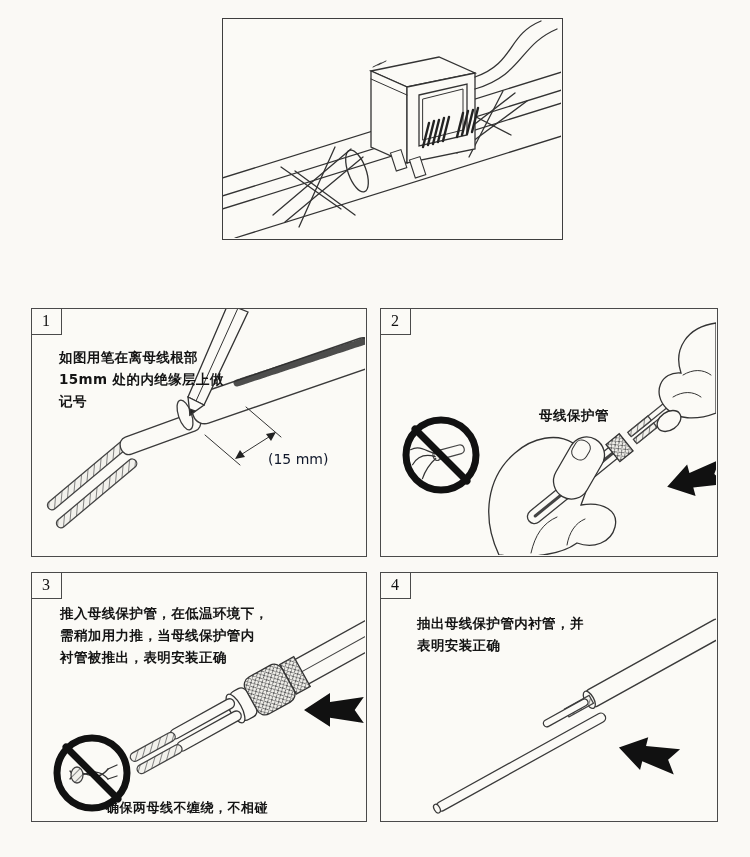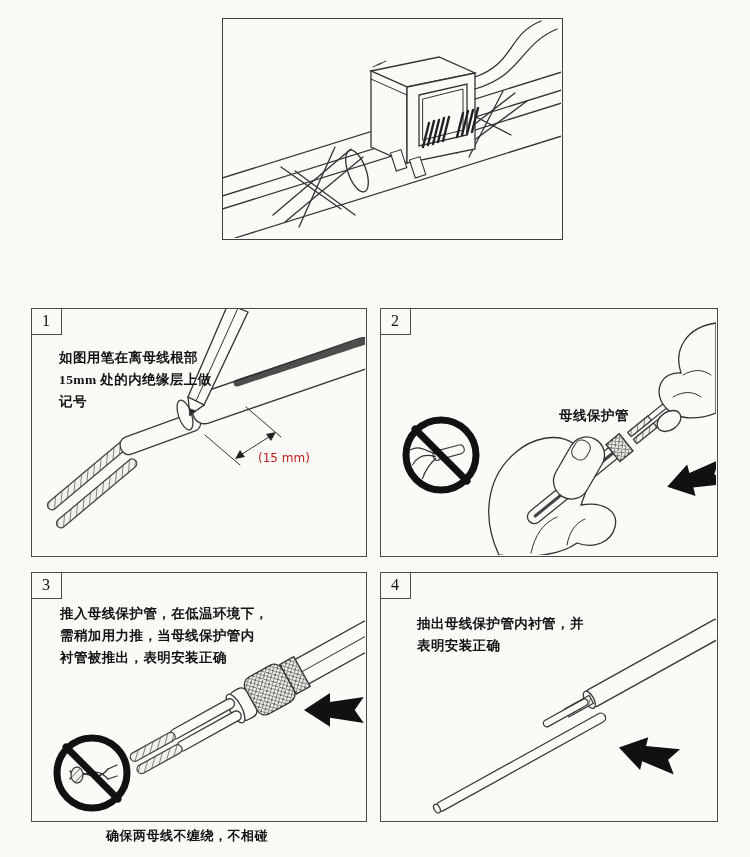--- a/index.html
+++ b/index.html
@@ -18,27 +18,27 @@
     position:absolute;left:-1.5px;top:-1.5px;width:31px;height:27px;box-sizing:border-box;
     border:1.5px solid #4a4a4a;background:#fbfaf6;z-index:5;
     display:flex;align-items:center;justify-content:center;
     font-family:"Liberation Serif",serif;font-size:16px;color:#111;
   }
   .instr{
     position:absolute;z-index:4;font-weight:bold;font-size:13.5px;line-height:1.62;
     color:#141414;white-space:pre-line;letter-spacing:.4px;
   }
   .callout{
-    position:absolute;z-index:4;font-weight:bold;font-size:13.5px;color:#141414;letter-spacing:.5px;margin-left:20px;
+    position:absolute;z-index:4;font-weight:bold;font-size:13.5px;color:#141414;letter-spacing:.5px;
   }
   .caption{
     position:absolute;z-index:4;font-weight:bold;font-size:13px;color:#141414;letter-spacing:.5px;
   }
   .dim{
-    position:absolute;z-index:4;font-size:12px;color:#b91c1c;
+    position:absolute;z-index:4;font-size:14px;color:#0f172a;margin-left:10px;
   }
   svg.art{position:absolute;left:0;top:0;z-index:1;}
 </style>
 </head>
 <body>
 
 <div class="frame" style="left:222px;top:18px;width:341px;height:222px;">
   <svg class="art" width="338" height="219" viewBox="0 0 338 219">
     <g stroke="#333" stroke-width="1.3" fill="none" stroke-linecap="round">
 
@@ -142,21 +142,21 @@
 
       <g stroke-width="1">
         <path d="M 173,126 L 208,156"></path>
         <path d="M 214,98 L 249,128"></path>
         <path d="M 207,147 L 240,126"></path>
         <polygon points="203,150 213,148 208,141" fill="#222" stroke="none"></polygon>
         <polygon points="244,123 234,125 239,132" fill="#222" stroke="none"></polygon>
       </g>
     </g>
   </svg>
-  <div class="instr" style="left:27px;top:38px;font-family:Liberation Serif, serif;">如图用笔在离母线根部
+  <div class="instr" style="left:27px;top:38px;">如图用笔在离母线根部
 15mm 处的内绝缘层上做
 记号</div>
   <div class="dim" style="left:226px;top:142px;">(15 mm)</div>
 </section>
 
 <section class="panel" style="left:380px;top:308px;width:338px;height:249px;">
   <div class="badge">2</div>
   <svg class="art" width="335" height="246" viewBox="0 0 335 246">
     <defs>
       <pattern id="h2" width="6" height="6" patternUnits="userSpaceOnUse" patternTransform="rotate(45)">
@@ -265,21 +265,21 @@
       </g>
 
       <g transform="translate(272,120) scale(1.3)">
         <path d="M0,13 L20,0 L20,7 L46,3 L39,13 L46,23 L20,19 L20,26 Z" fill="#111" stroke="none"></path>
       </g>
     </g>
   </svg>
   <div class="instr" style="left:28px;top:30px;">推入母线保护管，在低温环境下，
 需稍加用力推，当母线保护管内
 衬管被推出，表明安装正确</div>
-  <div class="caption" style="left:74px;top:226px;margin-top:28px;">确保两母线不缠绕，不相碰</div>
+  <div class="caption" style="left:74px;top:226px;">确保两母线不缠绕，不相碰</div>
 </section>
 
 <section class="panel" style="left:380px;top:572px;width:338px;height:250px;">
   <div class="badge">4</div>
   <svg class="art" width="335" height="247" viewBox="0 0 335 247">
     <defs>
       <pattern id="h4" width="6" height="6" patternUnits="userSpaceOnUse" patternTransform="rotate(45)">
         <rect width="6" height="6" fill="#f2f1ec"></rect>
           <line x1="0" y1="0" x2="0" y2="6" stroke="#555" stroke-width="1.4"></line>
       </pattern>

